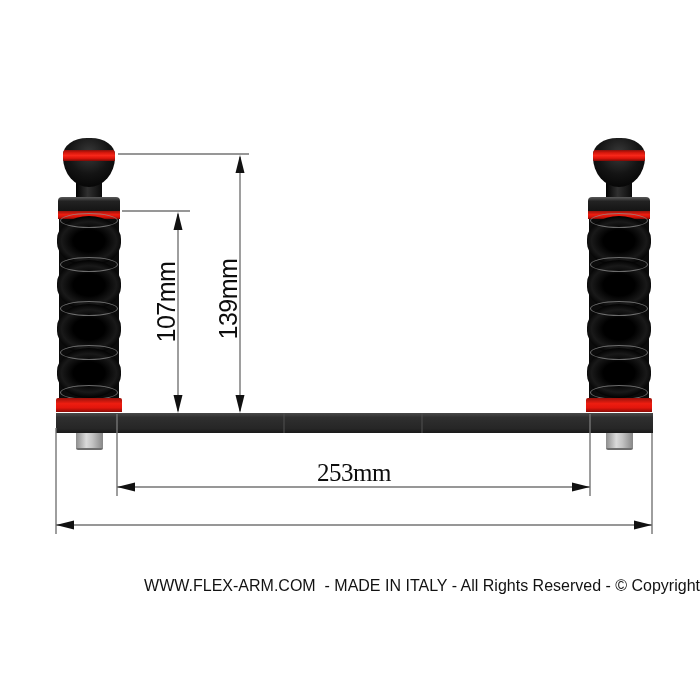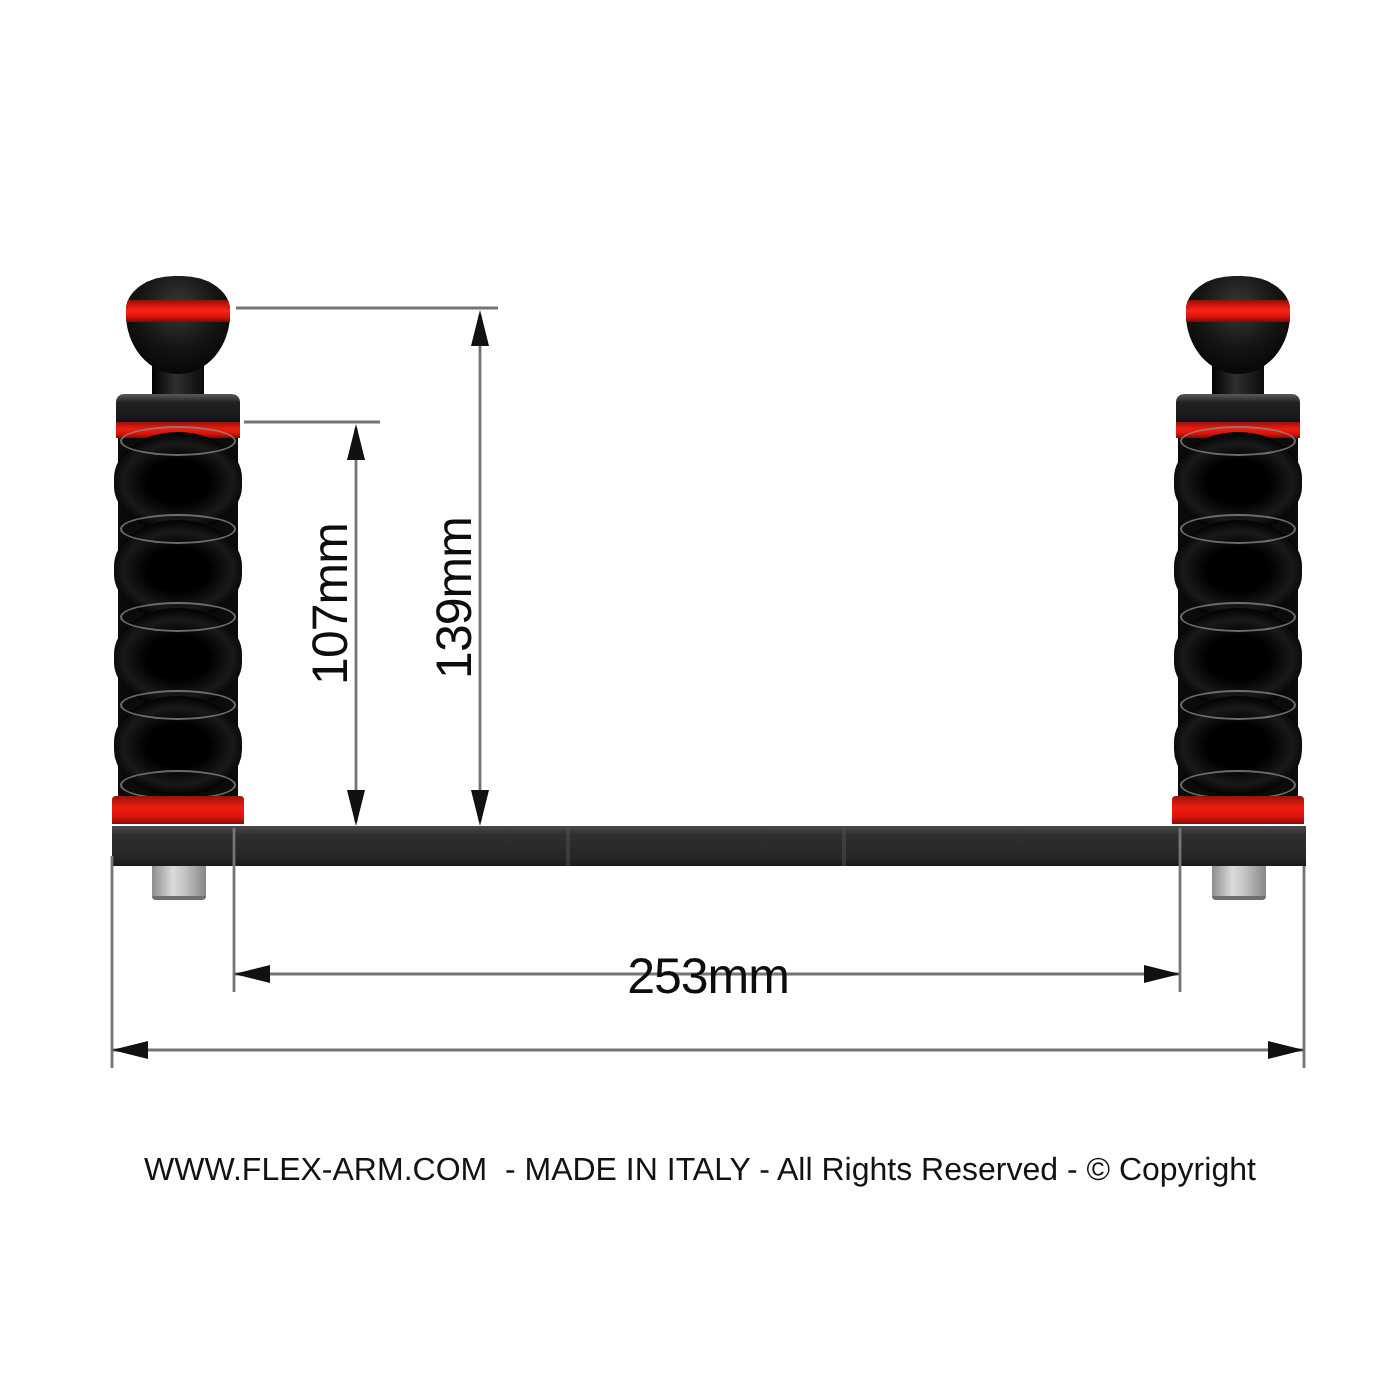--- a/index.html
+++ b/index.html
@@ -64,21 +64,21 @@
   .seam.a{left:227px;} .seam.b{left:365px;}
   
   svg.dims{position:absolute;left:0;top:0;z-index:5;}
   .dim-label{
     position:absolute;z-index:6;color:#0d0d0d;font-size:25px;letter-spacing:-0.5px;
     transform:translate(-50%,-50%);white-space:nowrap;
   }
   .dim-label.vert{transform:translate(-50%,-50%) rotate(-90deg);}
   
   .footer{
-    position:absolute;left:0;top:577px;width:100%;text-align:center;z-index:6;
+    position:absolute;left:0;top:577px;width:100%;text-align:right;z-index:6;
     font-size:16px;color:#121212;white-space:pre;
   }
 </style>
 </head>
 <body>
 
 <div class="stage">
 
   <div class="post left">
     <div class="neck"></div>
@@ -153,17 +153,17 @@
       <polygon points="178,413 173.5,395 182.5,395"></polygon>
       <polygon points="117,487 135,482.5 135,491.5"></polygon>
       <polygon points="590,487 572,482.5 572,491.5"></polygon>
       <polygon points="56,525 74,520.5 74,529.5"></polygon>
       <polygon points="652,525 634,520.5 634,529.5"></polygon>
     </g>
   </svg>
 
   <div class="dim-label vert" style="left:166px;top:302px;">107mm</div>
   <div class="dim-label vert" style="left:228px;top:299px;">139mm</div>
-  <div class="dim-label" style="left:354px;top:489px;">253mm</div>
+  <div class="dim-label" style="left:354px;top:473px;font-family:Liberation Serif, serif;">253mm</div>
 
   <div class="footer">WWW.FLEX-ARM.COM  - MADE IN ITALY - All Rights Reserved - © Copyright</div>
 
 </div>
 
 </body></html>

